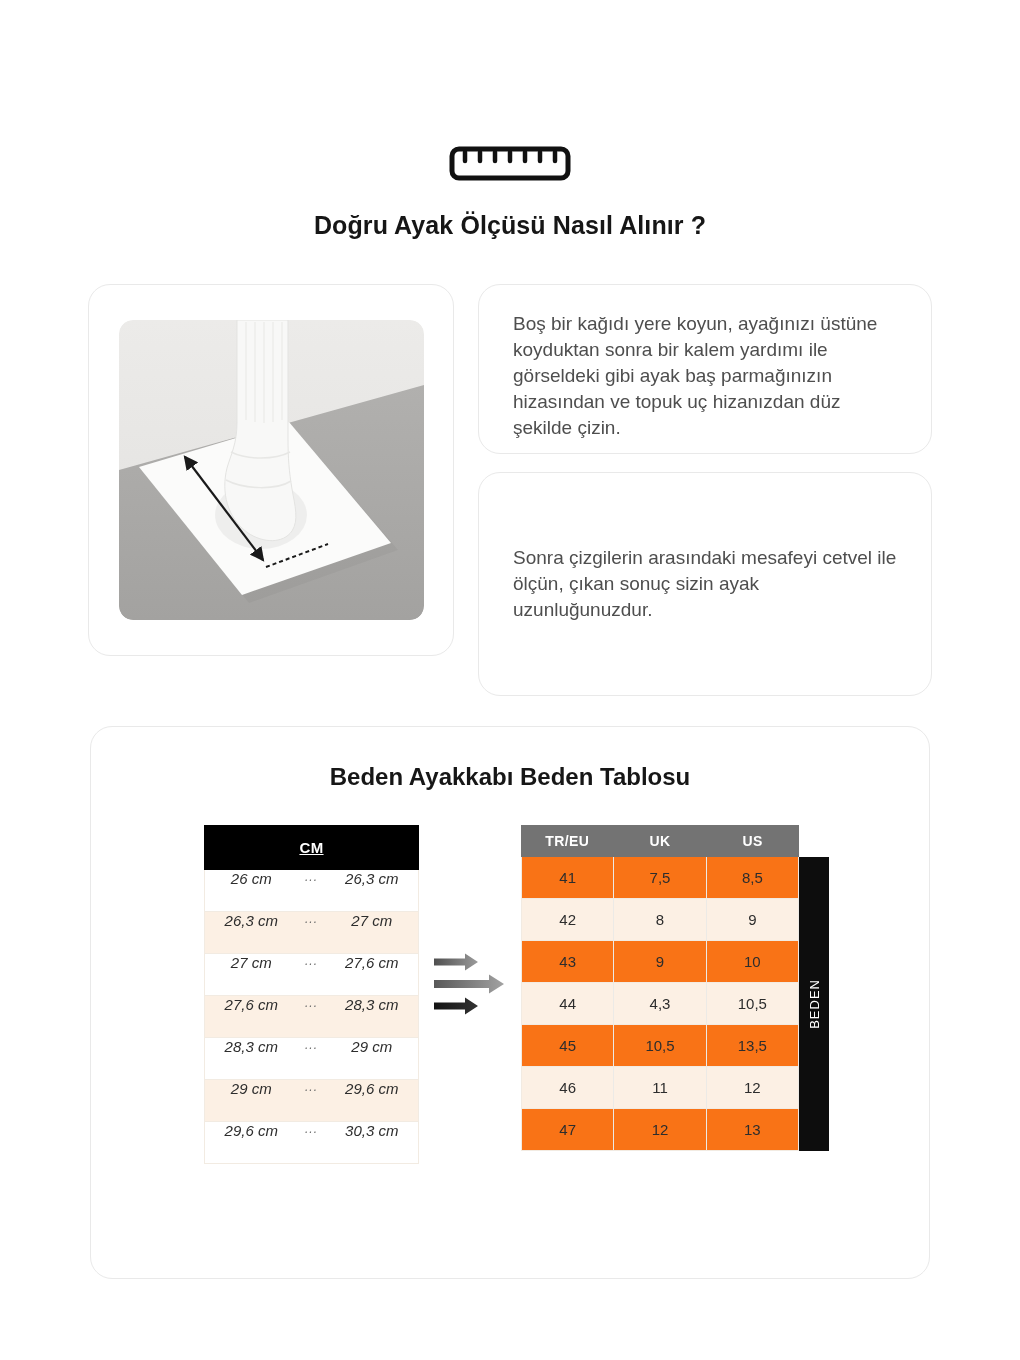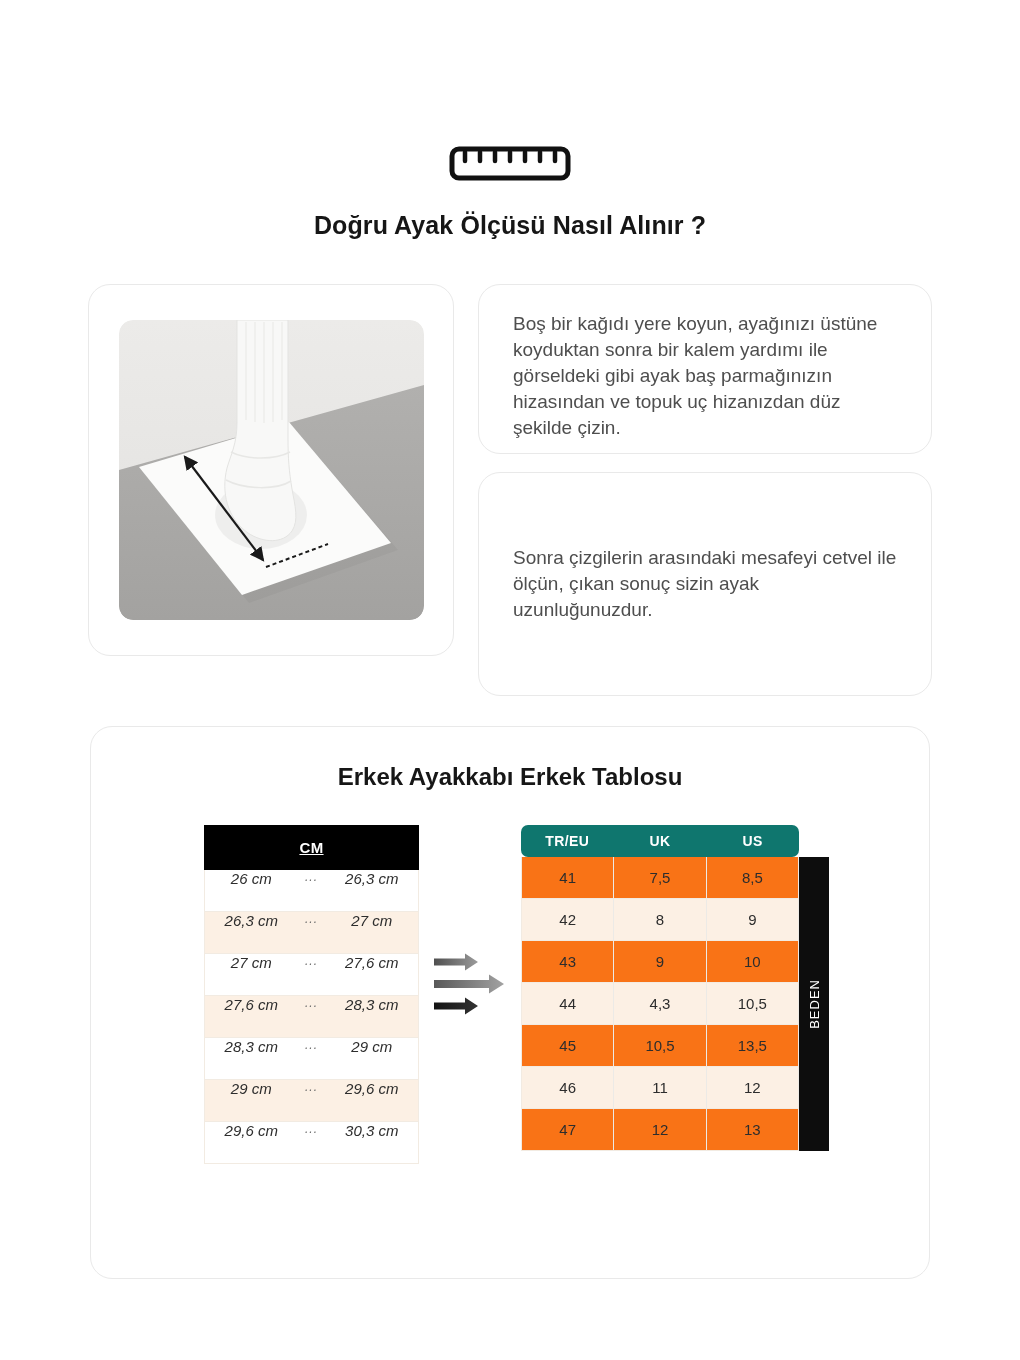--- a/index.html
+++ b/index.html
@@ -58,21 +58,21 @@
   }
   .cm-row.alt{background:#fcf0e4;}
   .cm-row .val{flex:1;text-align:center;}
   .cm-row .dots{width:28px;text-align:center;color:#6b6b6b;font-size:12px;letter-spacing:1px;}
 
   
   .arrows-wrap{width:102px;flex:0 0 102px;display:flex;justify-content:center;margin-top:128px;}
 
   
   .sizes-table{width:278px;flex:0 0 278px;}
-  .sizes-header{display:flex;height:32px;background:#0f766e;color:#fff;border-radius:7px;}
+  .sizes-header{display:flex;height:32px;background:#737373;color:#fff;}
   .sizes-header .hcell{
     flex:1;display:flex;align-items:center;justify-content:center;
     font-size:14px;font-weight:600;letter-spacing:.4px;
   }
   .size-row{display:flex;height:42px;background:#f97316;}
   .size-row.alt{background:#fcf0e4;}
   .size-row .cell{
     flex:1;display:flex;align-items:center;justify-content:center;
     box-sizing:border-box;font-size:15px;font-weight:500;color:#2d2d2d;
     border-right:1px solid #eceae6;border-bottom:1px solid #f2ebe2;
@@ -167,21 +167,21 @@
       <div class="card text-card first">
         <p>Boş bir kağıdı yere koyun, ayağınızı üstüne koyduktan sonra bir kalem yardımı ile görseldeki gibi ayak baş parmağınızın hizasından ve topuk uç hizanızdan düz şekilde çizin.</p>
       </div>
       <div class="card text-card second">
         <p>Sonra çizgilerin arasındaki mesafeyi cetvel ile ölçün, çıkan sonuç sizin ayak uzunluğunuzdur.</p>
       </div>
     </div>
   </div>
 
   <div class="card size-card">
-    <h2 class="size-title">Erkek Ayakkabı Erkek Tablosu</h2>
+    <h2 class="size-title">Beden Ayakkabı Beden Tablosu</h2>
 
     <div class="tables-row">
 
       <div class="cm-table">
         <div class="tbl-header">CM</div>
 
         <div class="cm-row">
           <span class="val">26 cm</span>
             <span class="dots">...</span>
             <span class="val">26,3 cm</span>

